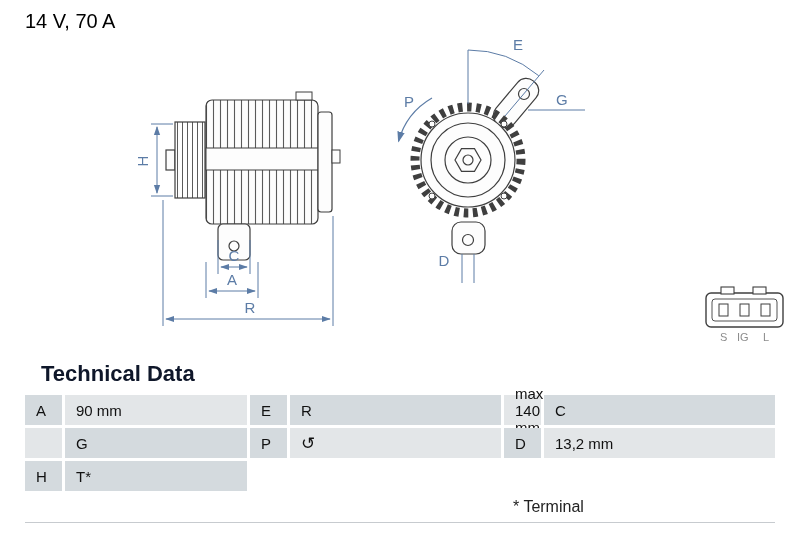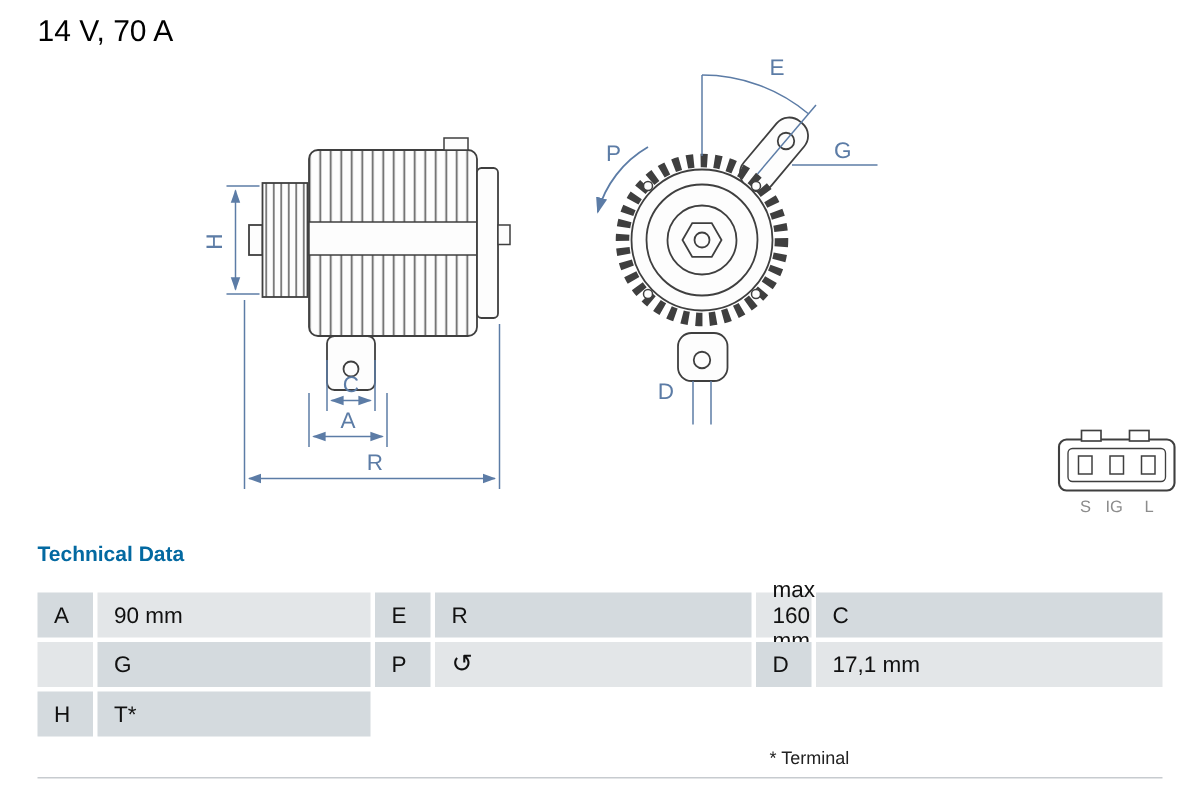--- a/index.html
+++ b/index.html
@@ -7,40 +7,40 @@
   .page {
     position:relative; width:800px; height:533px; background:#ffffff;
     font-family:"Liberation Sans", sans-serif; color:#111; overflow:hidden;
   }
   .product-title {
     position:absolute; left:25px; top:10px;
     font-size:20px; color:#000;
   }
   svg.diagram { position:absolute; left:0; top:0; }
   .tech-title {
-    position:absolute; left:25px; top:361px;
-    font-size:14px; font-weight:bold; color:#0369a1;
+    position:absolute; left:41px; top:361px;
+    font-size:22px; font-weight:bold; color:#0f172a;
   }
   .data-table {
     position:absolute; left:25px; top:395px; width:750px;
     display:grid;
     grid-template-columns:37px 182px 37px 211px 37px 1fr;
     grid-auto-rows:30px;
     gap:3px;
     font-size:15px;
   }
   .cell { display:flex; align-items:center; padding-left:11px; }
   .lbl  { background:#d4dade; }
   .val  { background:#e3e6e8; }
   .rot-icon { font-size:17px; line-height:1; font-family:"DejaVu Sans", sans-serif; }
   .footnote-row {
     position:absolute; left:25px; top:494px; width:750px;
     border-bottom:1px solid #c7cbcf;
     padding:4px 0 6px 488px;
-    font-size:12px; color:#222;
+    font-size:16px; color:#222;
   }
 </style>
 </head>
 <body>
 
 <div class="page">
 
   <div class="product-title">14 V, 70 A</div>
 
   <svg class="diagram" width="800" height="360" viewBox="0 0 800 360" font-family="Liberation Sans, sans-serif">
@@ -150,32 +150,32 @@
   </svg>
 
   <div class="tech-title">Technical Data</div>
 
   <div class="data-table">
 
     <div class="cell lbl">A</div>
     <div class="cell val">90 mm</div>
     <div class="cell lbl">E</div>
     <div class="cell lbl">R</div>
-    <div class="cell val">max. 160 mm</div>
+    <div class="cell val">max. 140 mm</div>
 
     <div class="cell lbl">C</div>
     <div class="cell val"></div>
     <div class="cell lbl">G</div>
     <div class="cell lbl">P</div>
     <div class="cell val">
       <span class="rot-icon">↺</span>
     </div>
 
     <div class="cell lbl">D</div>
-    <div class="cell val">17,1 mm</div>
+    <div class="cell val">13,2 mm</div>
     <div class="cell lbl">H</div>
     <div class="cell lbl">T*</div>
   </div>
 
   <div class="footnote-row">
     <span>* Terminal</span>
   </div>
 
 </div>
 

